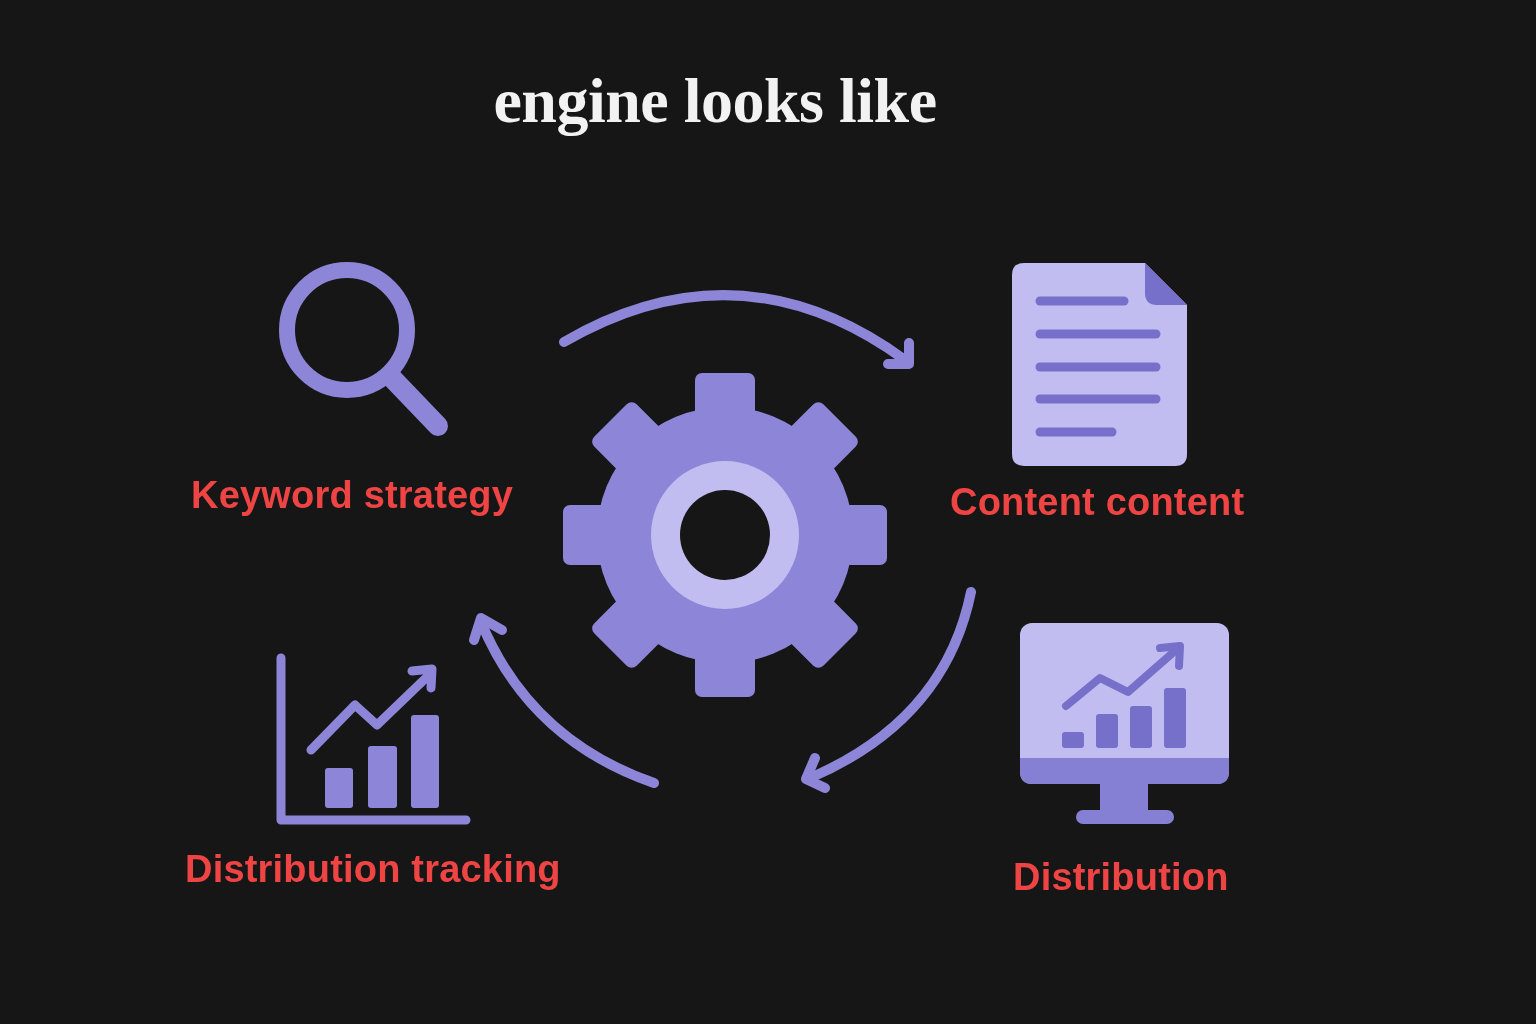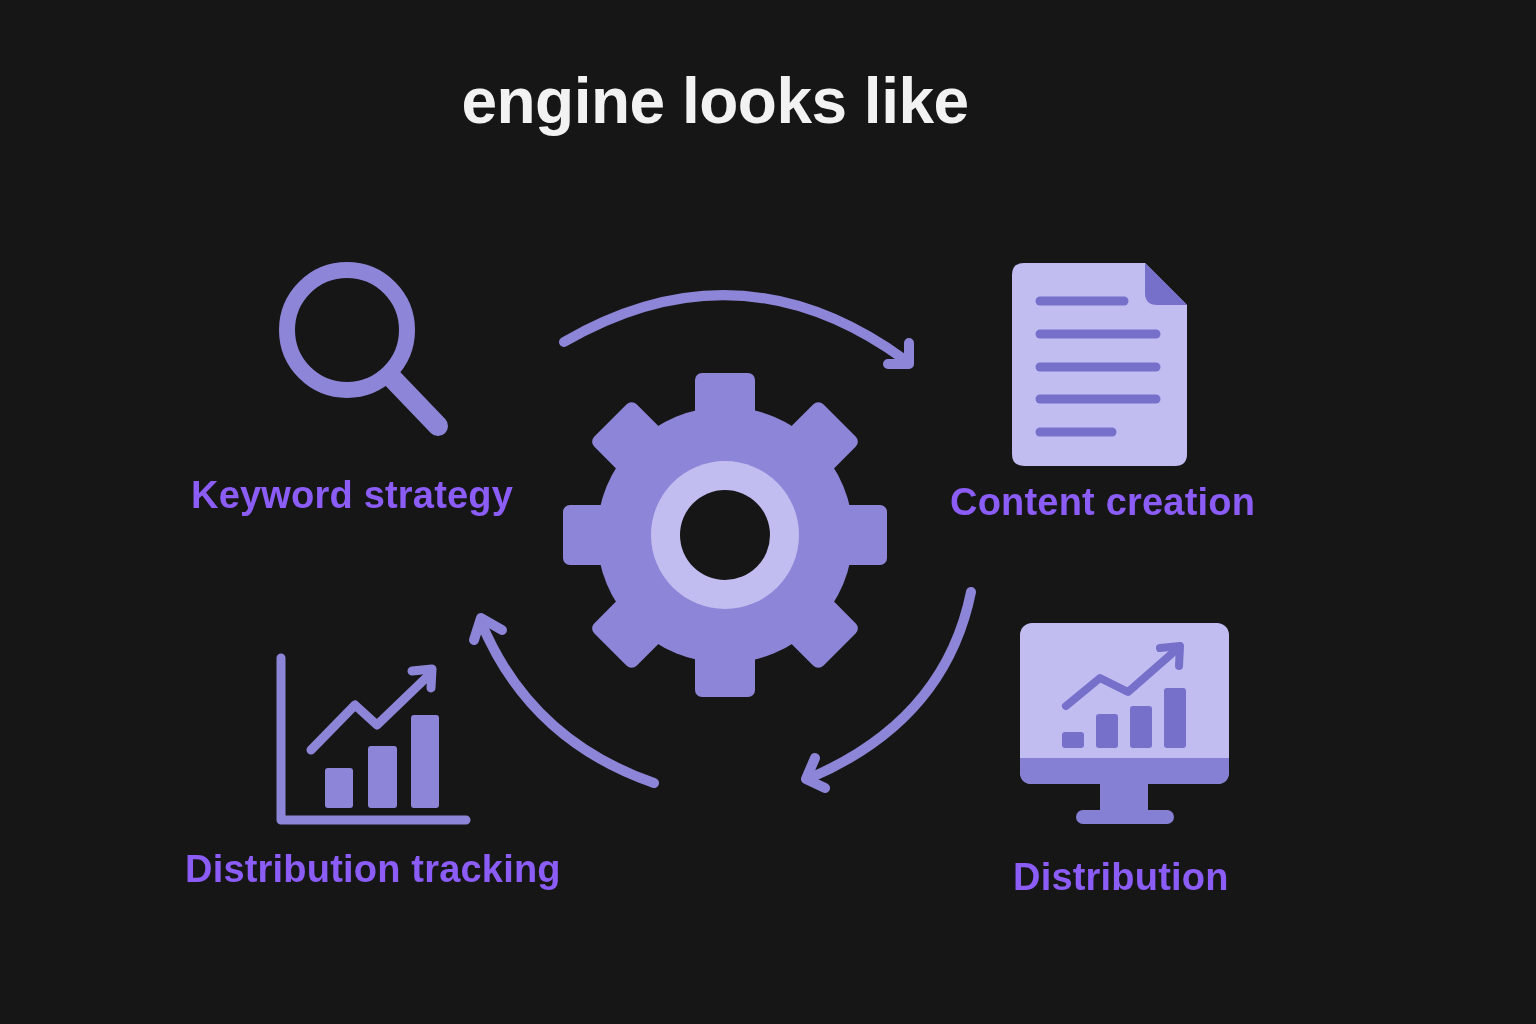--- a/index.html
+++ b/index.html
@@ -9,23 +9,23 @@
       font-family: "Liberation Sans", "DejaVu Sans", sans-serif;
       position: relative;
     }
     .title {
       position: absolute; left: 0; top: 62px; width: 1410px;
       text-align: center; color: #f2f2f2;
       font-weight: bold; font-size: 64px; line-height: 78px;
       letter-spacing: -0.5px;
     }
     .title .line { display: block; }
-    .title .line2 { padding-left: 20px; }
+    .title .line2 { padding-left: 20px; font-family: Liberation Serif, serif; }
     .label {
-      position: absolute; color: #8b5cf6; font-weight: bold;
+      position: absolute; color: #ef4444; font-weight: bold;
       font-size: 38px; white-space: nowrap; letter-spacing: 0.2px;
     }
     svg.canvas { position: absolute; left: 0; top: 0; }
   </style>
 </head>
 <body>
 
 <div class="title">
   <span class="line line2">engine looks like</span>
 </div>
@@ -105,15 +105,15 @@
       <rect x="411" y="715" width="28" height="93" rx="3"></rect>
     </g>
     <g fill="none" stroke="#8d86d8" stroke-width="9" stroke-linecap="round" stroke-linejoin="round">
       <polyline points="311,750 355,705 377,725 429,675"></polyline>
       <polyline points="412,671 432,669 431,688"></polyline>
     </g>
   </g>
 </svg>
 
 <div class="label" style="left:191px; top:474px;">Keyword strategy</div>
-<div class="label" style="left:950px; top:481px;">Content creation</div>
+<div class="label" style="left:950px; top:481px;">Content content</div>
 <div class="label" style="left:1013px; top:856px;">Distribution</div>
 <div class="label" style="left:185px; top:848px;">Distribution tracking</div>
 
 </body></html>

